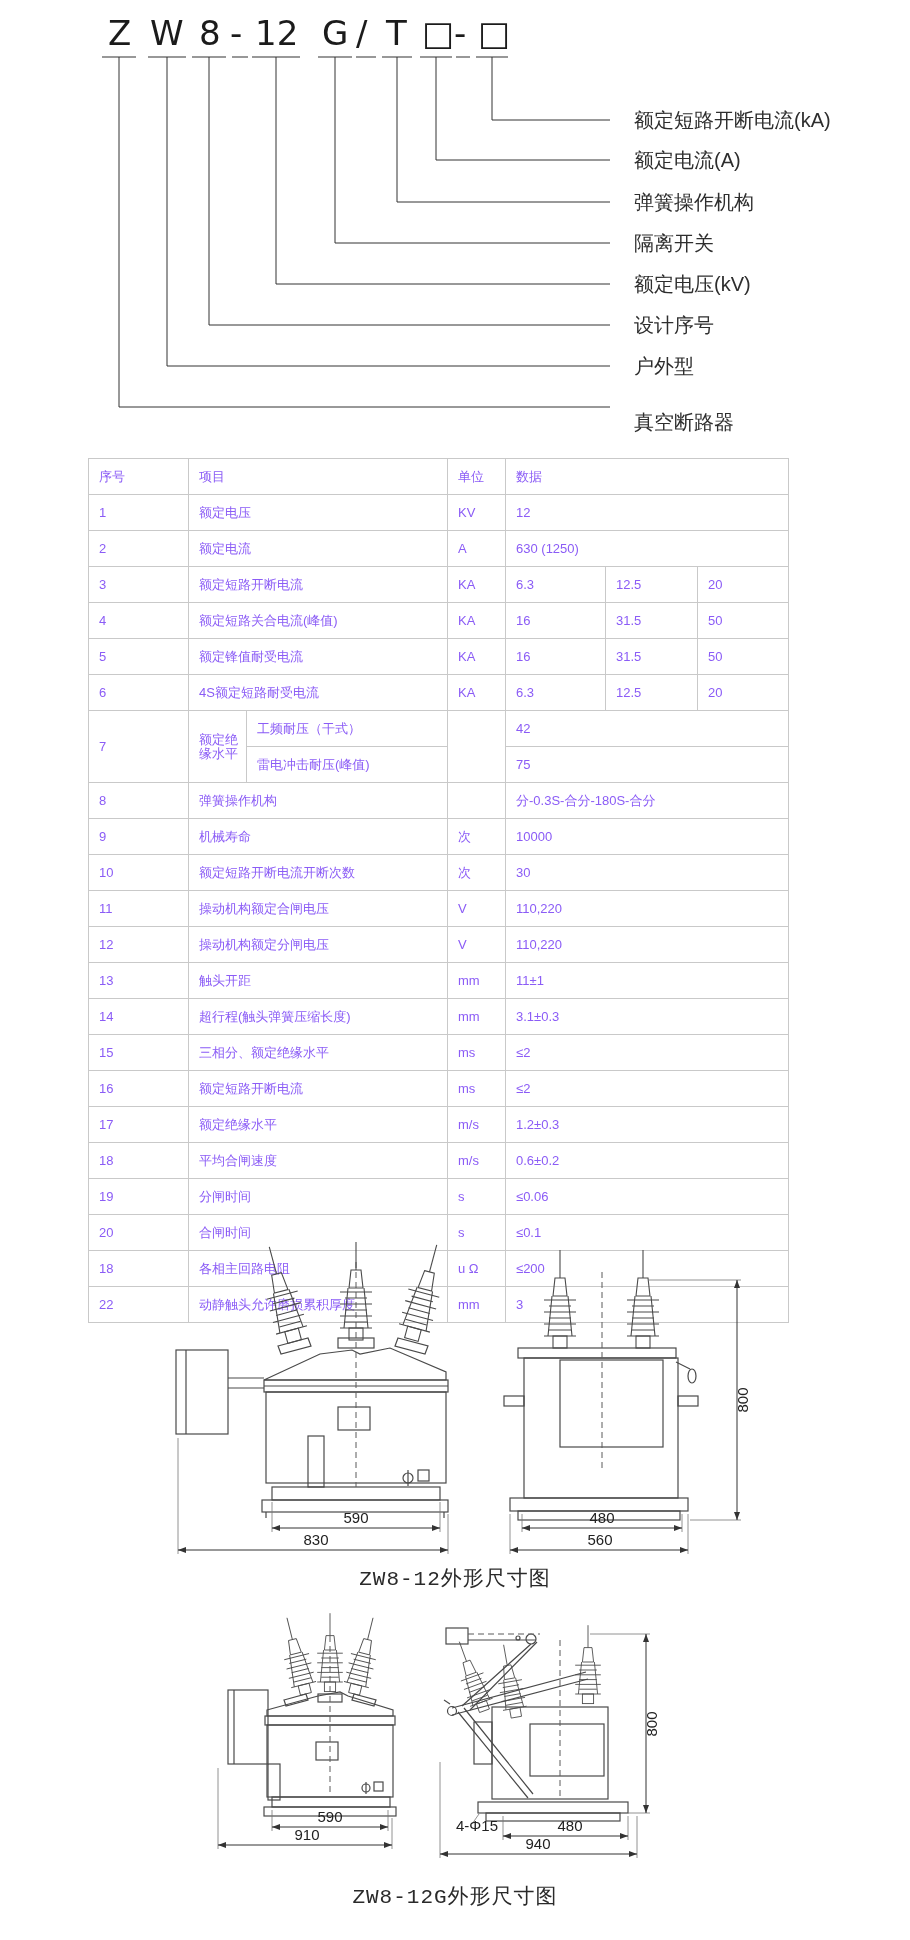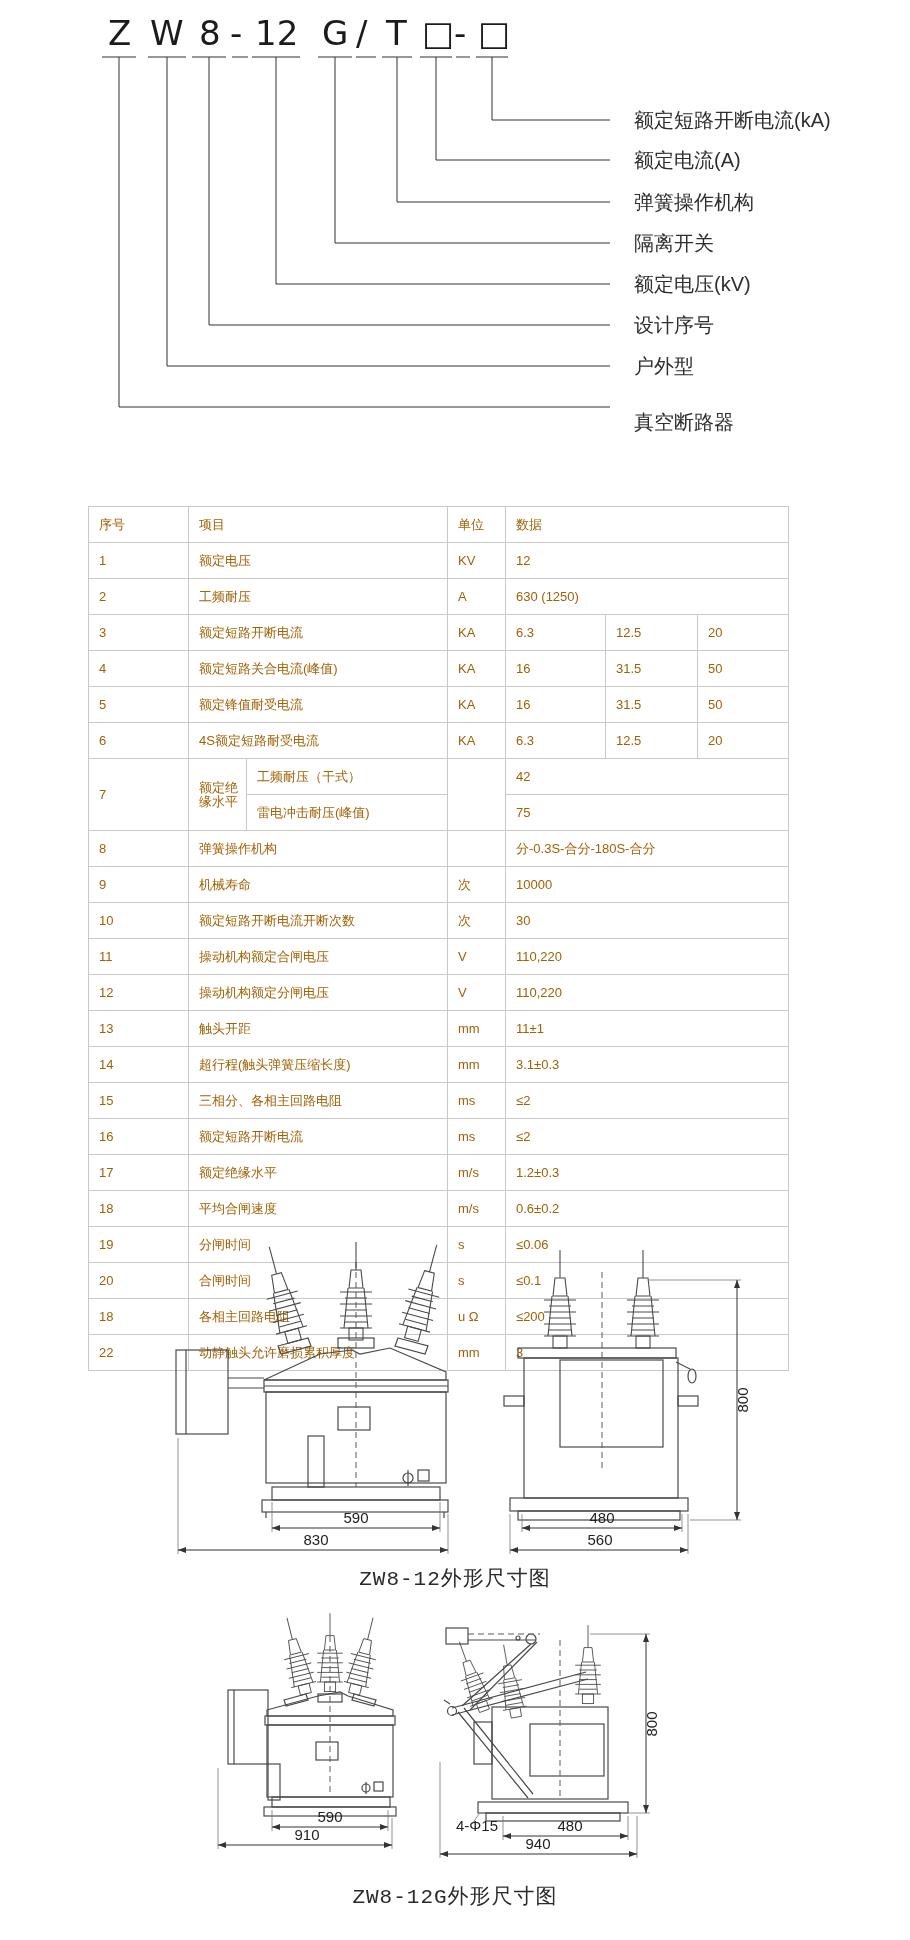--- a/index.html
+++ b/index.html
@@ -21,21 +21,21 @@
     position:absolute;left:618px;height:26px;line-height:26px;
     font-size:20px;color:#2e2e2e;white-space:nowrap;margin-left:16px;
   }
   svg.layer{position:absolute;left:0;}
   #connector-svg{top:0;}
   #fig1-svg{top:1232px;}
   #fig2-svg{top:1612px;}
   .spec-table{
     position:absolute;top:458px;left:88px;width:700px;
     border-collapse:collapse;table-layout:fixed;
-    font-size:13px;color:#a16207;margin-top:48px;
+    font-size:13px;color:#8b5cf6;
   }
   .spec-table td{
     border:1px solid #c9c9c9;
     height:31px;
     padding:2px 4px 2px 10px;
     vertical-align:middle;
     overflow:hidden;white-space:nowrap;
   }
   .spec-table td.wrapcell{white-space:normal;word-break:break-all;line-height:14px;}
   .caption{
@@ -108,21 +108,21 @@
   </thead>
   <tbody id="spec-tbody">
       <tr>
         <td>1</td>
         <td colspan="2">额定电压</td>
         <td>KV</td>
         <td colspan="3">12</td>
       </tr>
       <tr>
         <td>2</td>
-        <td colspan="2">工频耐压</td>
+        <td colspan="2">额定电流</td>
         <td>A</td>
         <td colspan="3">630 (1250)</td>
       </tr>
       <tr>
         <td>3</td>
         <td colspan="2">额定短路开断电流</td>
         <td>KA</td>
         <td>6.3</td>
         <td>12.5</td>
         <td>20</td>
@@ -199,21 +199,21 @@
         <td colspan="3">11±1</td>
       </tr>
       <tr>
         <td>14</td>
         <td colspan="2">超行程(触头弹簧压缩长度)</td>
         <td>mm</td>
         <td colspan="3">3.1±0.3</td>
       </tr>
       <tr>
         <td>15</td>
-        <td colspan="2">三相分、各相主回路电阻</td>
+        <td colspan="2">三相分、额定绝缘水平</td>
         <td>ms</td>
         <td colspan="3">≤2</td>
       </tr>
       <tr>
         <td>16</td>
         <td colspan="2">额定短路开断电流</td>
         <td>ms</td>
         <td colspan="3">≤2</td>
       </tr>
       <tr>

